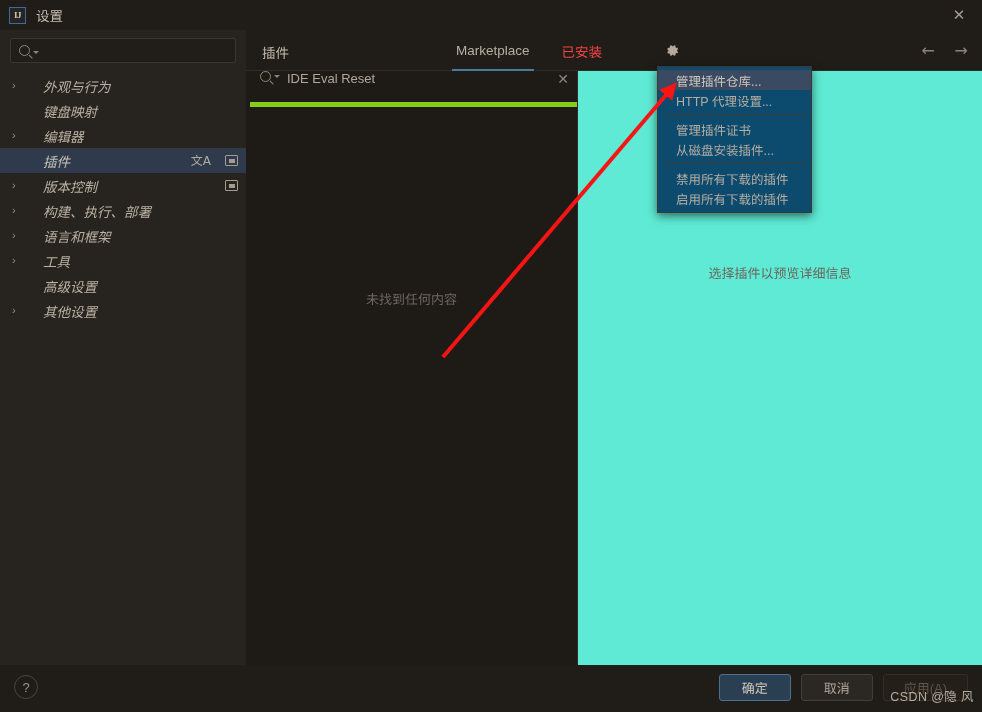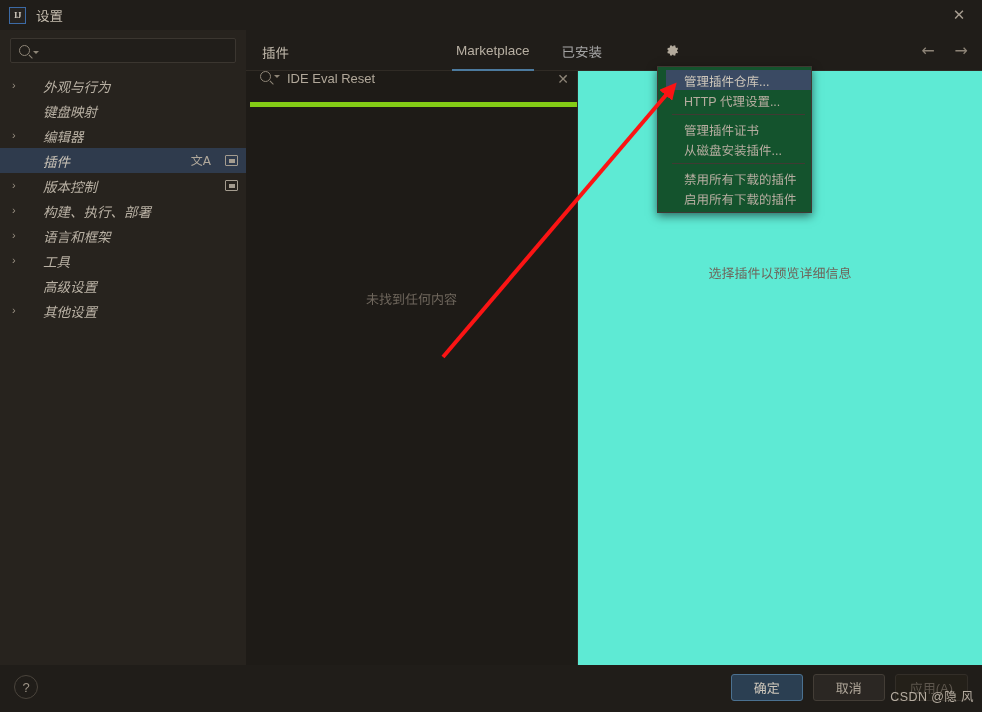--- a/index.html
+++ b/index.html
@@ -109,21 +109,21 @@
   .header-title {
     position: absolute; left: 16px; top: 12px;
     color: #c2baac; font-size: 13.5px;
   }
   .tabs {
     position: absolute; left: 206px; top: 0; height: 41px;
     display: flex; align-items: center; gap: 24px;
   }
   .tab {
     position: relative; height: 41px; display: flex; align-items: center;
-    color: #a3a3a3; font-size: 13.5px; cursor: pointer; padding: 0 4px;
+    color: #ef4444; font-size: 13.5px; cursor: pointer; padding: 0 4px;
   }
   .tab.active { color: #b7afa2; }
   .tab.active::after {
     content: ""; position: absolute; left: 0; right: 0; bottom: 0;
     height: 2px; background: #4c7a9e;
   }
   .gear-btn {
     position: absolute; left: 410px; top: 0; height: 41px; width: 32px;
     display: flex; align-items: center; justify-content: center; cursor: pointer;
   }
@@ -172,24 +172,24 @@
     background: #5eead4;
   }
   .detail-empty {
     position: absolute; left: 0; right: 0; top: 192px;
     text-align: center; color: #6e665c; font-size: 13px;
   }
 
   
   .popup {
     position: absolute; left: 657px; top: 66px; width: 155px;
-    background: #14532d;
+    background: #0c4a6e;
     border: 1px solid #3e3932;
     box-shadow: 0 3px 9px rgba(0,0,0,0.55);
-    padding: 3px 0 4px 8px;
+    padding: 3px 0 4px 0;
     z-index: 40;
   }
   .menu-item {
     height: 20px; display: flex; align-items: center;
     padding-left: 18px; color: #b6ada0; font-size: 12.5px; cursor: pointer;
     white-space: nowrap;
   }
   .menu-item.highlight { background: #3a4a63; color: #cdc6ba; }
   .menu-sep { height: 1px; background: #403a33; margin: 4px 6px; }
 
@@ -211,21 +211,21 @@
     display: flex; align-items: center; justify-content: center;
     font-size: 13px; cursor: pointer;
   }
   .btn-row {
     position: absolute; right: 14px; top: 9px;
     display: flex; gap: 10px; align-items: center;
   }
   .btn {
     min-width: 72px; height: 27px; border-radius: 3px;
     display: flex; align-items: center; justify-content: center;
-    font-size: 13px; cursor: pointer; padding: 0 14px;
+    font-size: 13px; cursor: pointer; padding: 0 20px;
   }
   .btn-primary {
     background: #2b3f52; border: 1px solid #4b7190; color: #cdc6ba;
   }
   .btn-default {
     background: #2b2723; border: 1px solid #433d36; color: #aea598;
   }
   .btn-disabled {
     background: #242019; border: 1px solid #332e28; color: #5d564d;
   }

